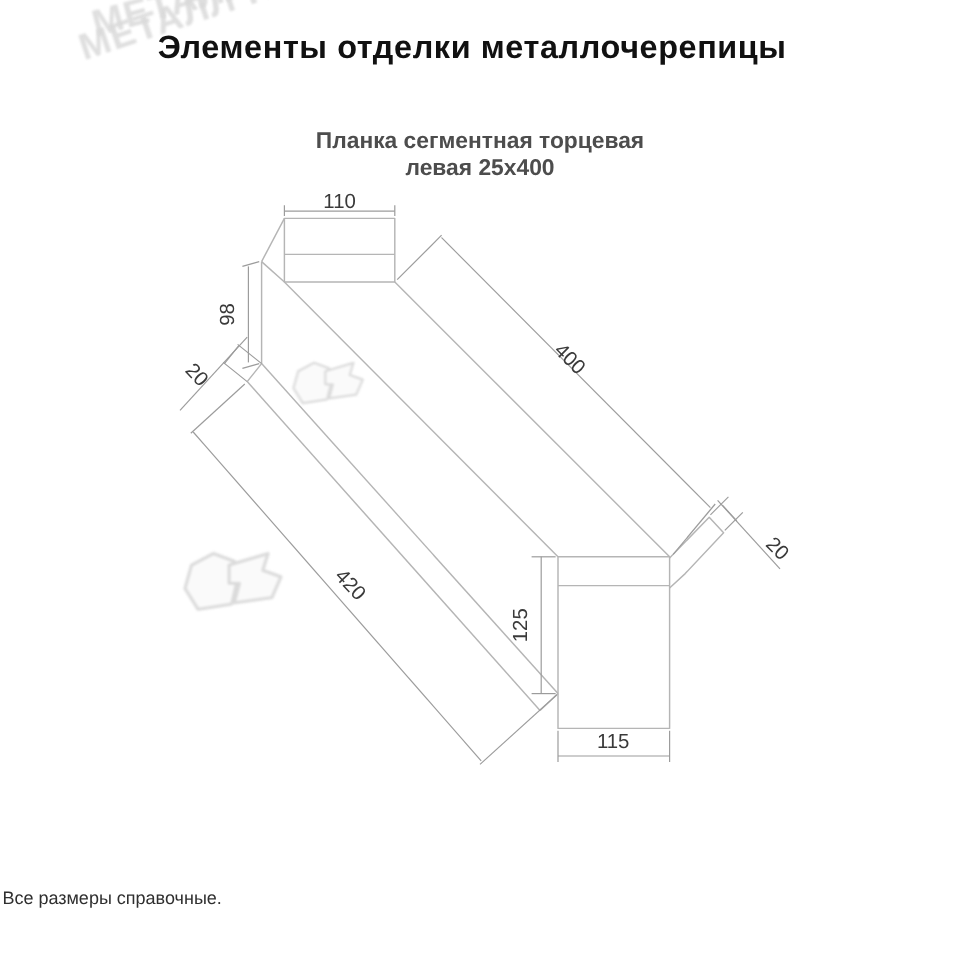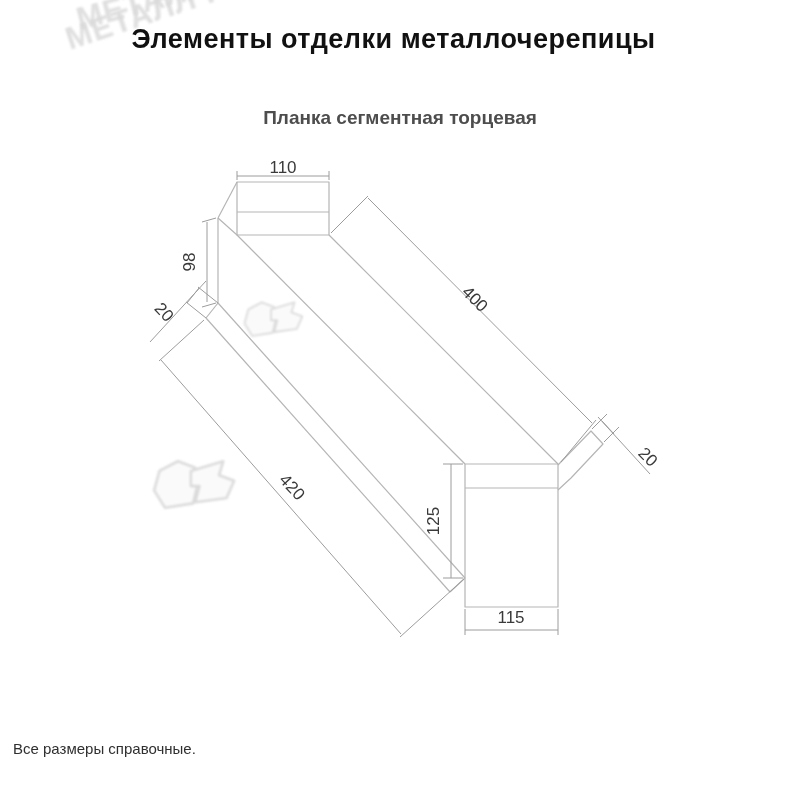--- a/index.html
+++ b/index.html
@@ -11,34 +11,35 @@
     position:absolute;top:24px;left:0;width:787px;
     text-align:center;font-size:27px;font-weight:bold;color:#111111;
     letter-spacing:0.5px;
   }
   .subtitle{
     position:absolute;top:106px;left:0;width:800px;
     text-align:center;font-size:19px;color:#4d4d4d;line-height:23px;font-weight:bold;
   }
   .drawing-area{position:absolute;top:0;left:0;width:800px;height:800px;}
   .footer{
-    position:absolute;left:13px;top:739px;width:760px;
+    position:absolute;left:2px;top:739px;width:760px;
     font-size:15px;color:#2f2f2f;line-height:20px;text-align:left;
   }
   svg text{font-family:"Liberation Sans","DejaVu Sans",sans-serif;}
   .dim-label{font-size:17px;fill:#3a3a3a;}
   .wm-text{font-size:31px;font-weight:bold;fill:#d9d9d9;letter-spacing:1px;}
 </style>
 </head>
 <body>
 
 <div class="page-title">Элементы отделки металлочерепицы</div>
 
 <div class="subtitle">
   <div>Планка сегментная торцевая</div>
+  <div>левая 25х400</div>
 </div>
 
 <div class="drawing-area">
 <svg width="800" height="800" viewBox="0 0 800 800">
   <defs>
     <marker id="arrE" markerWidth="12" markerHeight="8" refX="0" refY="0" orient="auto" markerUnits="userSpaceOnUse">
       <path d="M0,0 L-9,2.8 L-9,-2.8 Z" fill="#3a3a3a"></path>
     </marker>
     <marker id="arrS" markerWidth="12" markerHeight="8" refX="0" refY="0" orient="auto-start-reverse" markerUnits="userSpaceOnUse">
       <path d="M0,0 L-9,2.8 L-9,-2.8 Z" fill="#3a3a3a"></path>

